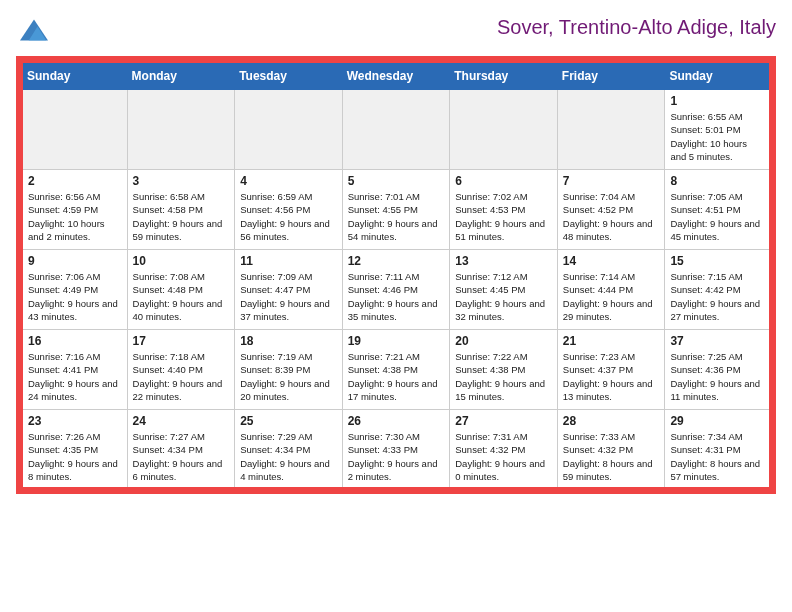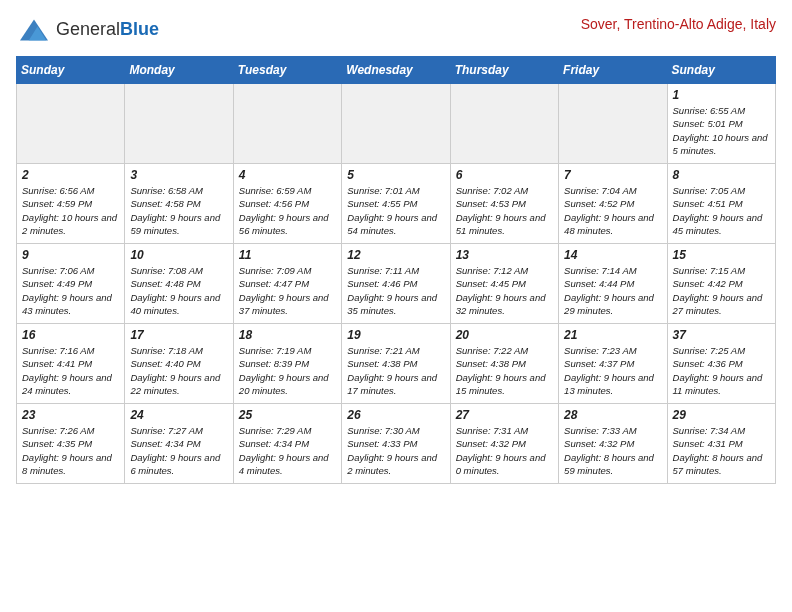--- a/index.html
+++ b/index.html
@@ -37,28 +37,27 @@
     }
     .title-area {
       text-align: right;
     }
     .cal-title {
       font-size: 30px;
       font-weight: normal;
       color: #222;
     }
     .cal-subtitle {
-      font-size: 14px;
-      color: #b91c1c;
+      font-size: 20px;
+      color: #701a75;
     }
     table {
       width: 100%;
       border-collapse: collapse;
-      border: 1px solid #ef4444;
-      font-style: italic;
+      border: 7px solid #ef4444;
     }
     thead tr th {
       background: #2a6ab5;
       color: #fff;
       font-size: 12px;
       font-weight: bold;
       padding: 6px 4px;
       text-align: left;
       border: 1px solid #2a6ab5;
     }
@@ -90,23 +89,20 @@
   </style>
 </head>
 <body>
 
 <div class="header-area">
   <div class="logo">
     <svg class="logo-icon" viewBox="0 0 40 32" xmlns="http://www.w3.org/2000/svg">
       <polygon points="4,28 20,4 36,28" fill="#1a6ab5" opacity="0.85"></polygon>
       <polygon points="14,28 24,12 34,28" fill="#4fa3e0" opacity="0.7"></polygon>
     </svg>
-    <div class="logo-text">
-      General<span>Blue</span>
-    </div>
   </div>
   <div class="title-area">
     <div class="cal-subtitle">Sover, Trentino-Alto Adige, Italy</div>
   </div>
 </div>
 
 <table>
   <thead>
     <tr>
       <th>Sunday</th>

